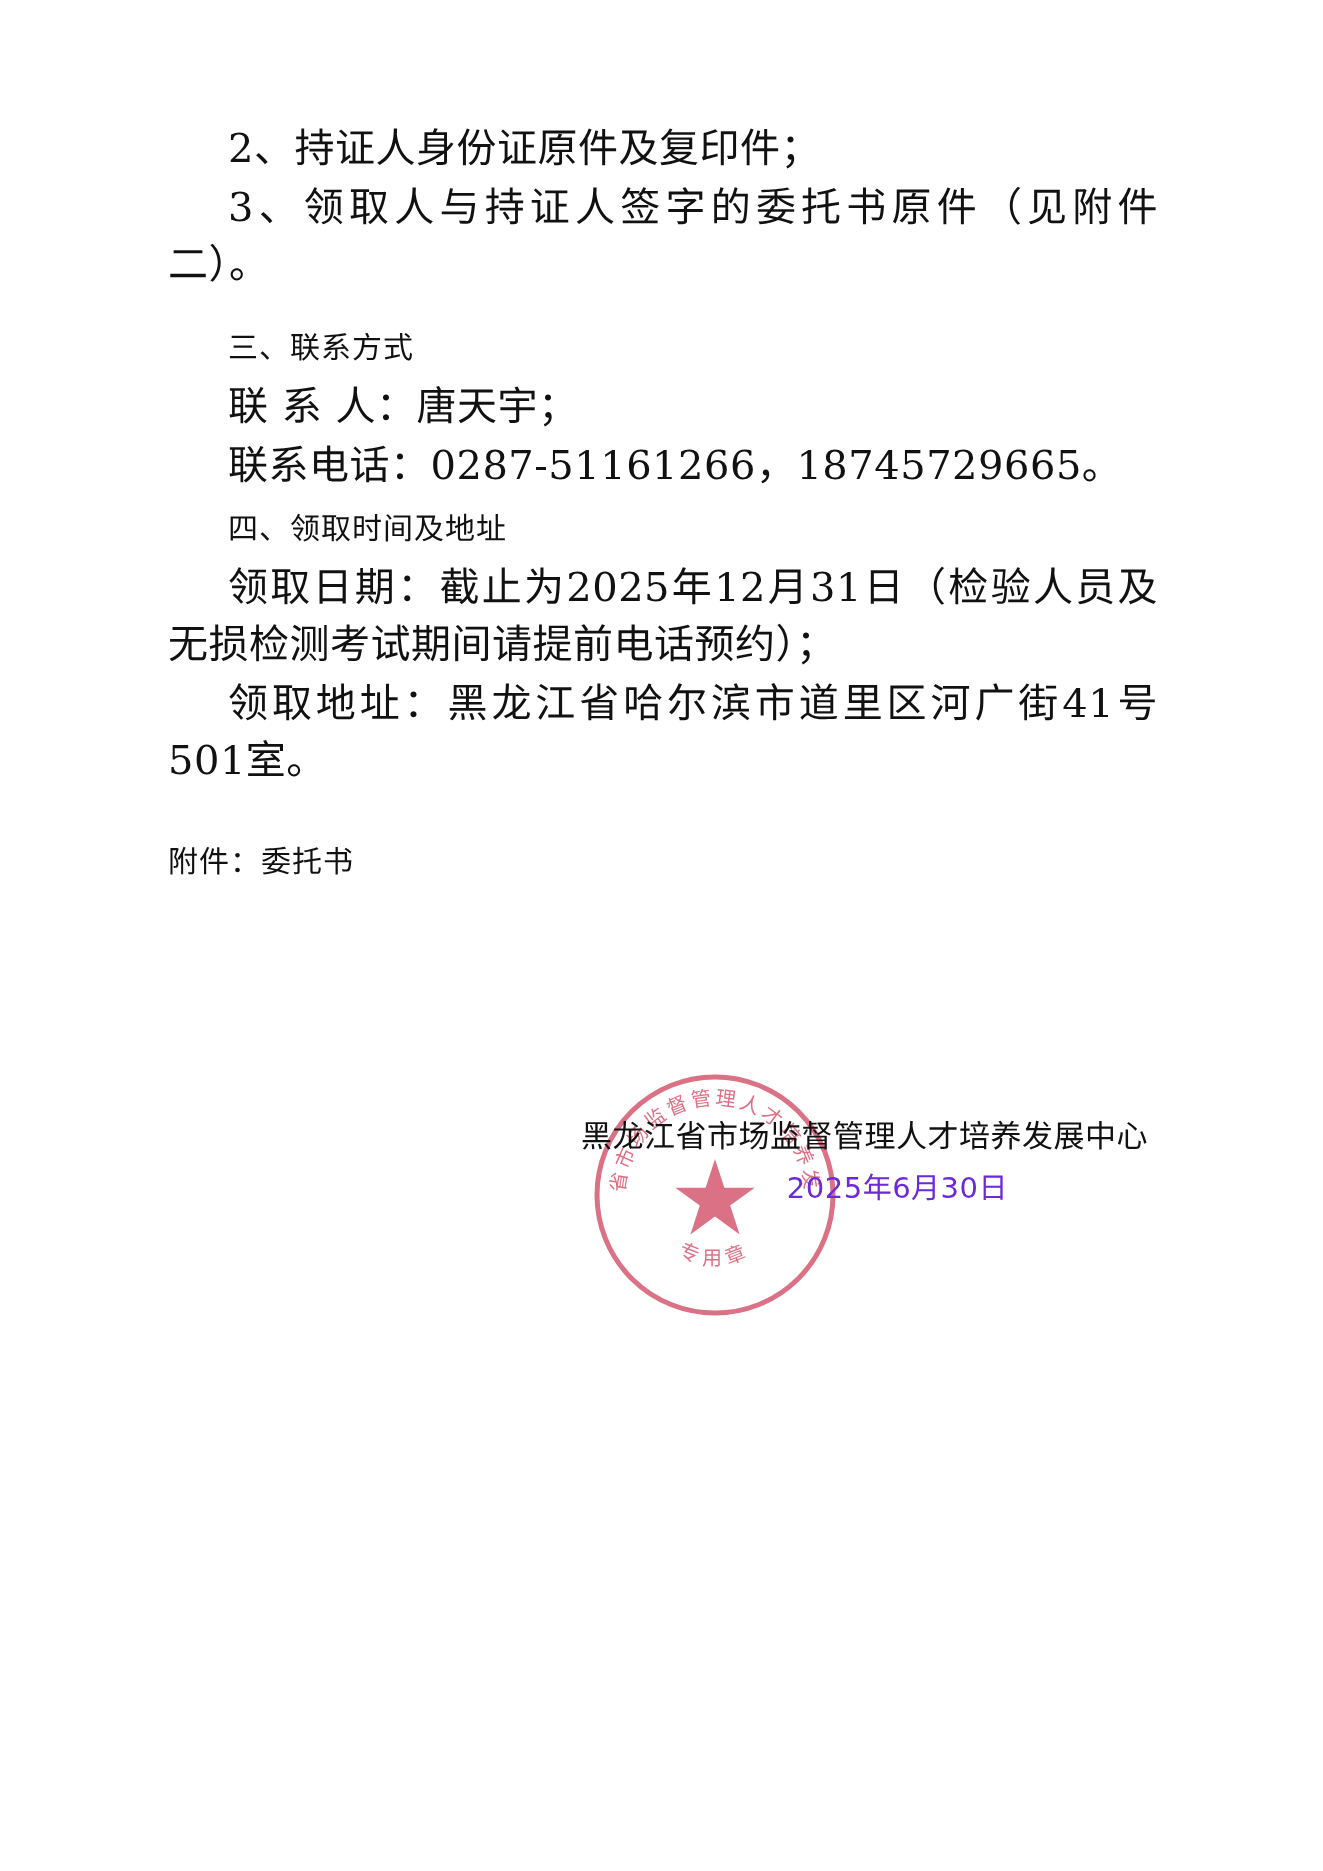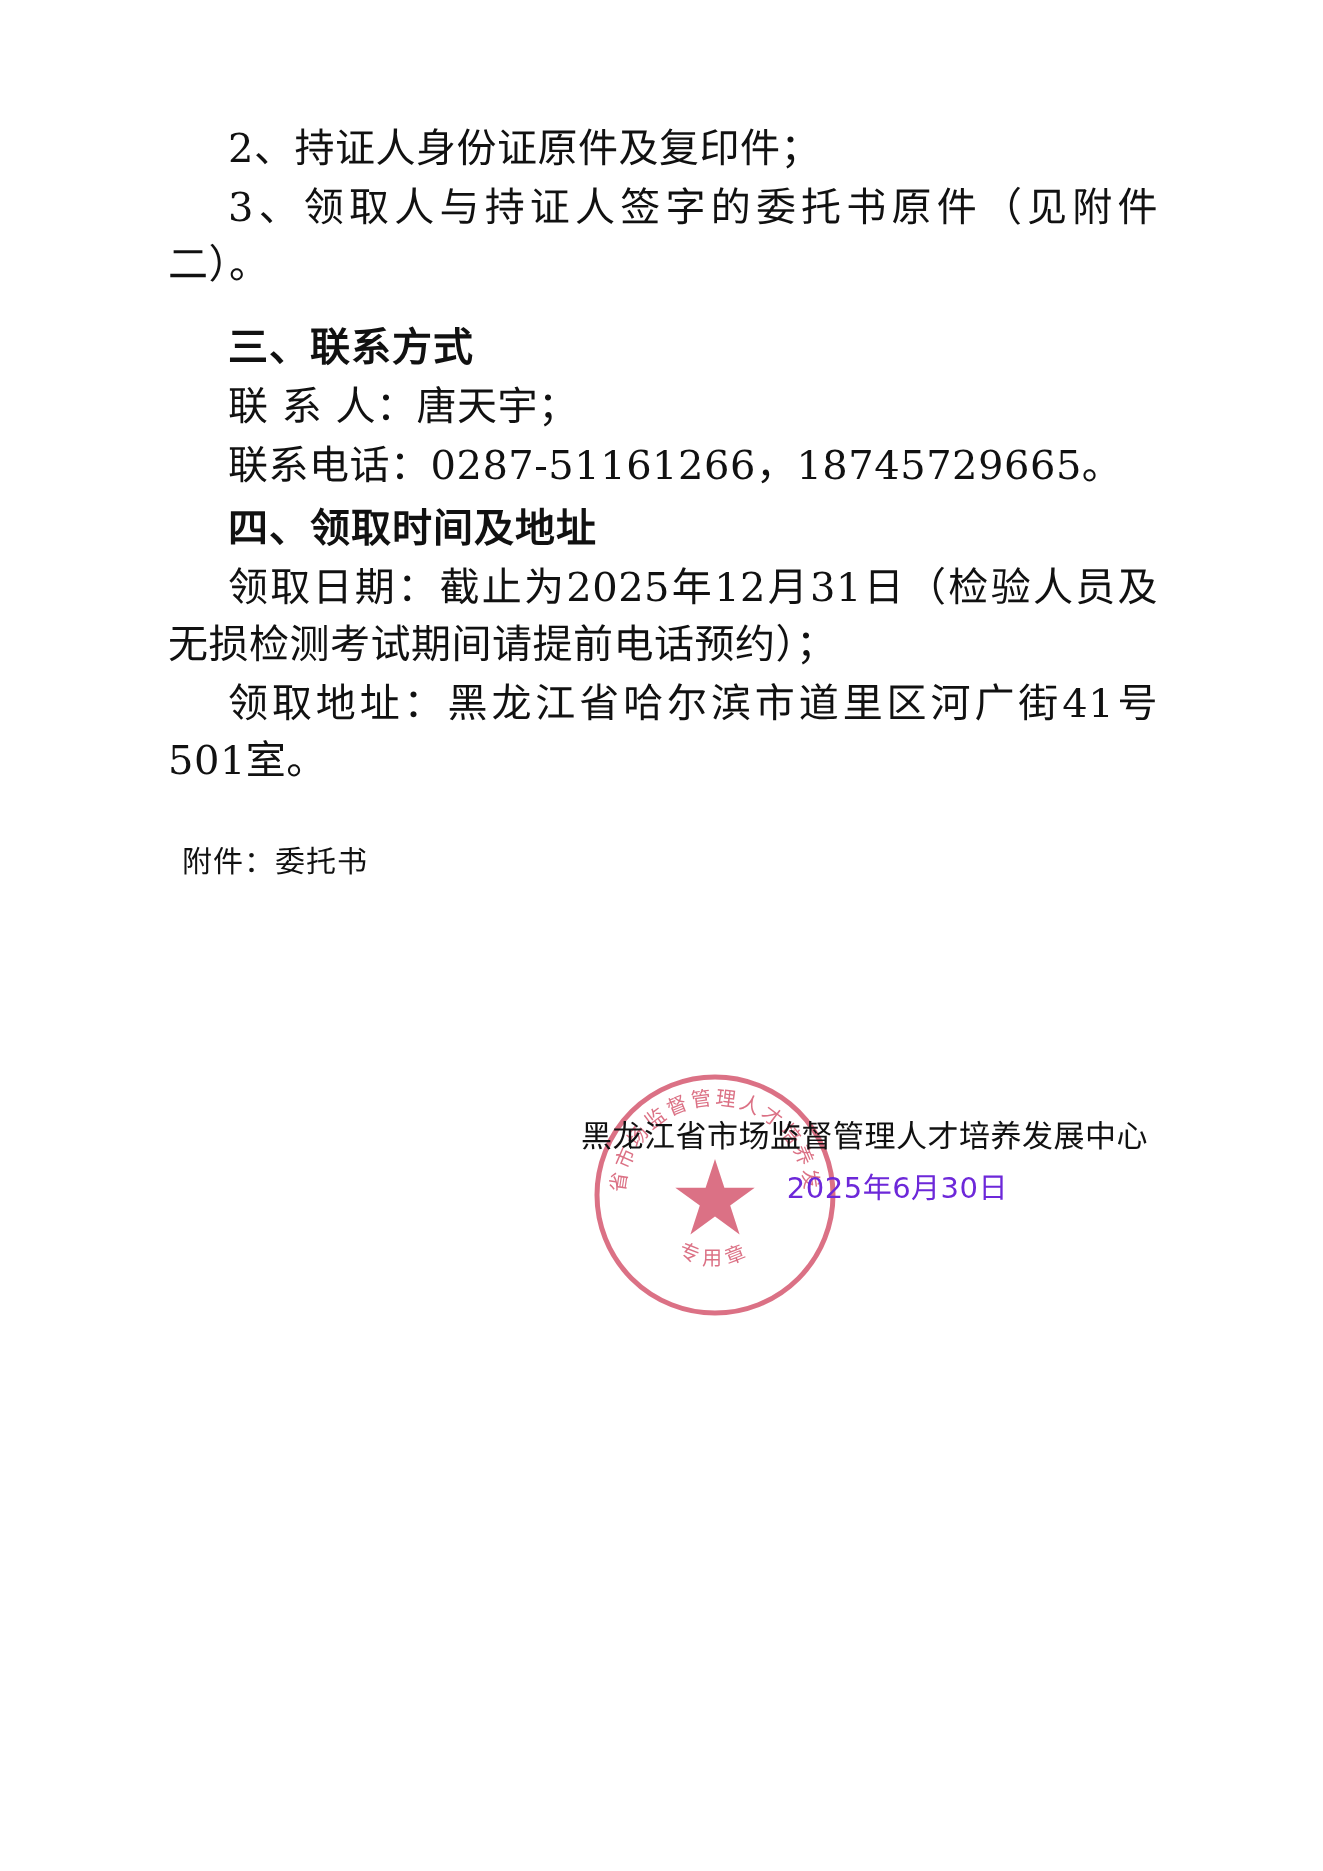--- a/index.html
+++ b/index.html
@@ -32,37 +32,36 @@
     letter-spacing: 0.5px;
     text-indent: 60px;
     margin: 0 0 2px 0;
     text-align: justify;
     font-family: "DejaVu Serif", "Liberation Serif", serif;
   }
   .para.noindent {
     text-indent: 0;
   }
   .heading {
-    font-size: 40px;
+    font-size: 30px;
     line-height: 57px;
     letter-spacing: 1px;
     text-indent: 60px;
     margin: 6px 0 2px 0;
-    font-weight: 700;
+    font-weight: 400;
     font-family: "DejaVu Sans", "Liberation Sans", sans-serif;
   }
   .spacer-sm { height: 18px; }
 
   .attach {
     font-size: 30px;
     line-height: 57px;
     text-indent: 0;
     margin-top: 44px;
     letter-spacing: 1px;
-    margin-left: 14px;
   }
 
   
   .signature {
     position: absolute;
     left: 168px;
     top: 1110px;
     width: 990px;
     text-align: right;
     font-family: "DejaVu Sans", "Liberation Sans", sans-serif;

